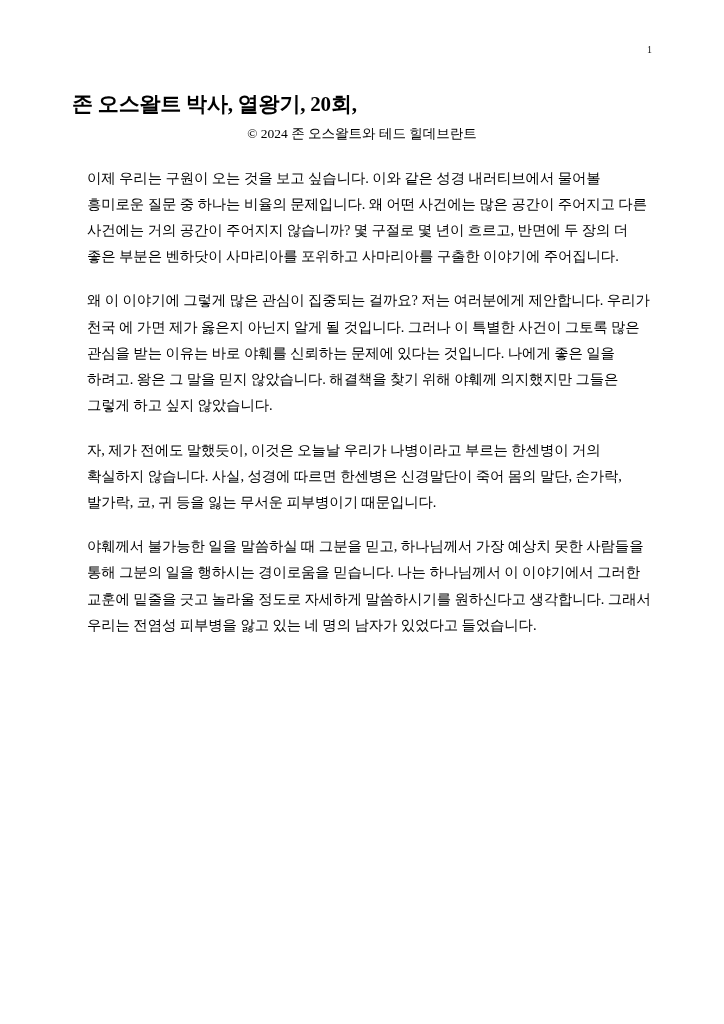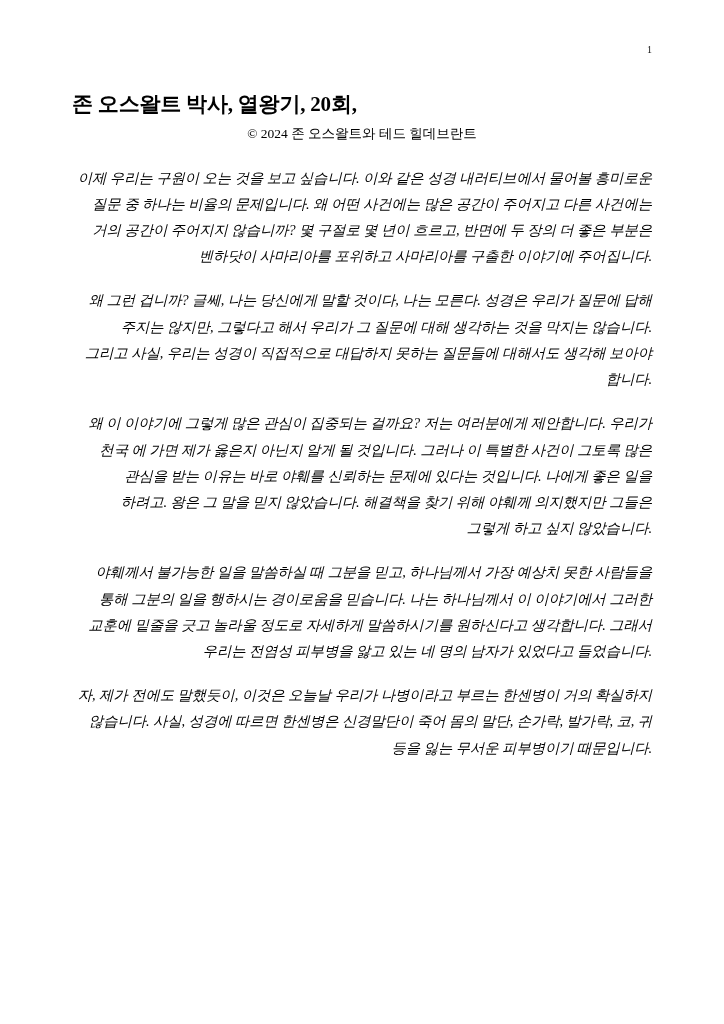--- a/index.html
+++ b/index.html
@@ -45,44 +45,42 @@
     font-size: 13.5px;
     margin-top: 4px;
     margin-bottom: 1px;
   }
   .body-text {
     margin-top: 22px;
   }
   .para {
     font-size: 14.4px;
     line-height: 1.82;
-    text-align: right;
-    margin: 0 0 18px 5px;
+    text-align: left;
+    margin: 0 0 18px 15px;
     word-break: keep-all;
     letter-spacing: -0.1px;
-    font-style: italic;
   }
   .para:last-child {
     margin-bottom: 0;
   }
 </style>
 </head>
 <body>
 
 <div class="page">
 
   <div class="page-number">1</div>
 
   <div class="title-block">
     <div class="title-line">존 오스왈트 박사, 열왕기, 20회,</div>
   </div>
 
   <div class="copyright">© 2024 존 오스왈트와 테드 힐데브란트</div>
 
   <div class="body-text">
     <p class="para">이제 우리는 구원이 오는 것을 보고 싶습니다. 이와 같은 성경 내러티브에서 물어볼 흥미로운 질문 중 하나는 비율의 문제입니다. 왜 어떤 사건에는 많은 공간이 주어지고 다른 사건에는 거의 공간이 주어지지 않습니까? 몇 구절로 몇 년이 흐르고, 반면에 두 장의 더 좋은 부분은 벤하닷이 사마리아를 포위하고 사마리아를 구출한 이야기에 주어집니다.</p>
-    <p class="para">왜 그런 겁니까? 글쎄, 나는 당신에게 말할 것이다, 나는 모른다. 성경은 우리가 질문에 답해 주지는 않지만, 그렇다고 해서 우리가 그 질문에 대해 생각하는 것을 막지는 않습니다. 그리고 사실, 우리는 성경이 직접적으로 대답하지 못하는 질문들에 대해서도 생각해 보아야 합니다.</p>
     <p class="para">왜 이 이야기에 그렇게 많은 관심이 집중되는 걸까요? 저는 여러분에게 제안합니다. 우리가 천국 에 가면 제가 옳은지 아닌지 알게 될 것입니다. 그러나 이 특별한 사건이 그토록 많은 관심을 받는 이유는 바로 야훼를 신뢰하는 문제에 있다는 것입니다. 나에게 좋은 일을 하려고. 왕은 그 말을 믿지 않았습니다. 해결책을 찾기 위해 야훼께 의지했지만 그들은 그렇게 하고 싶지 않았습니다.</p>
+    <p class="para">자, 제가 전에도 말했듯이, 이것은 오늘날 우리가 나병이라고 부르는 한센병이 거의 확실하지 않습니다. 사실, 성경에 따르면 한센병은 신경말단이 죽어 몸의 말단, 손가락, 발가락, 코, 귀 등을 잃는 무서운 피부병이기 때문입니다.</p>
     <p class="para">야훼께서 불가능한 일을 말씀하실 때 그분을 믿고, 하나님께서 가장 예상치 못한 사람들을 통해 그분의 일을 행하시는 경이로움을 믿습니다. 나는 하나님께서 이 이야기에서 그러한 교훈에 밑줄을 긋고 놀라울 정도로 자세하게 말씀하시기를 원하신다고 생각합니다. 그래서 우리는 전염성 피부병을 앓고 있는 네 명의 남자가 있었다고 들었습니다.</p>
-    <p class="para">자, 제가 전에도 말했듯이, 이것은 오늘날 우리가 나병이라고 부르는 한센병이 거의 확실하지 않습니다. 사실, 성경에 따르면 한센병은 신경말단이 죽어 몸의 말단, 손가락, 발가락, 코, 귀 등을 잃는 무서운 피부병이기 때문입니다.</p>
   </div>
 
 </div>
 
 </body></html>

